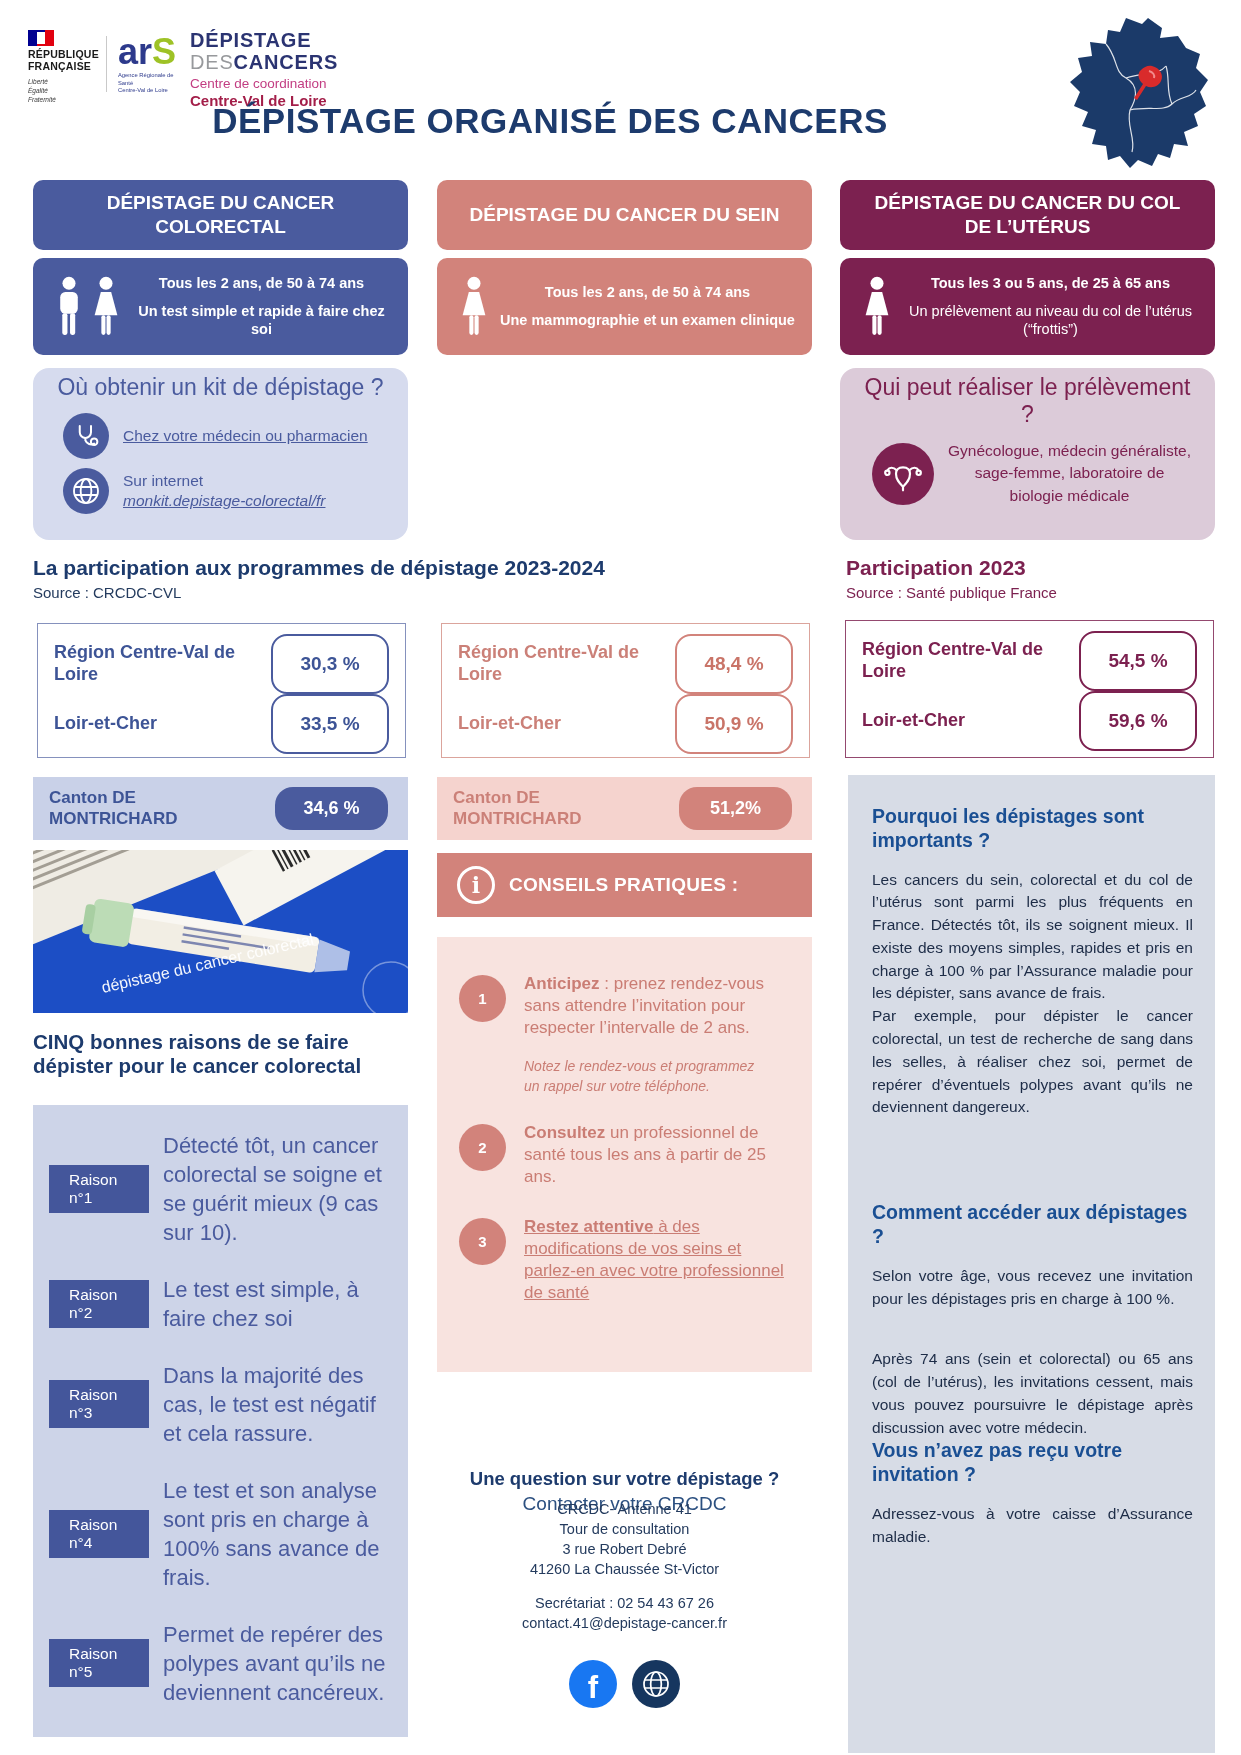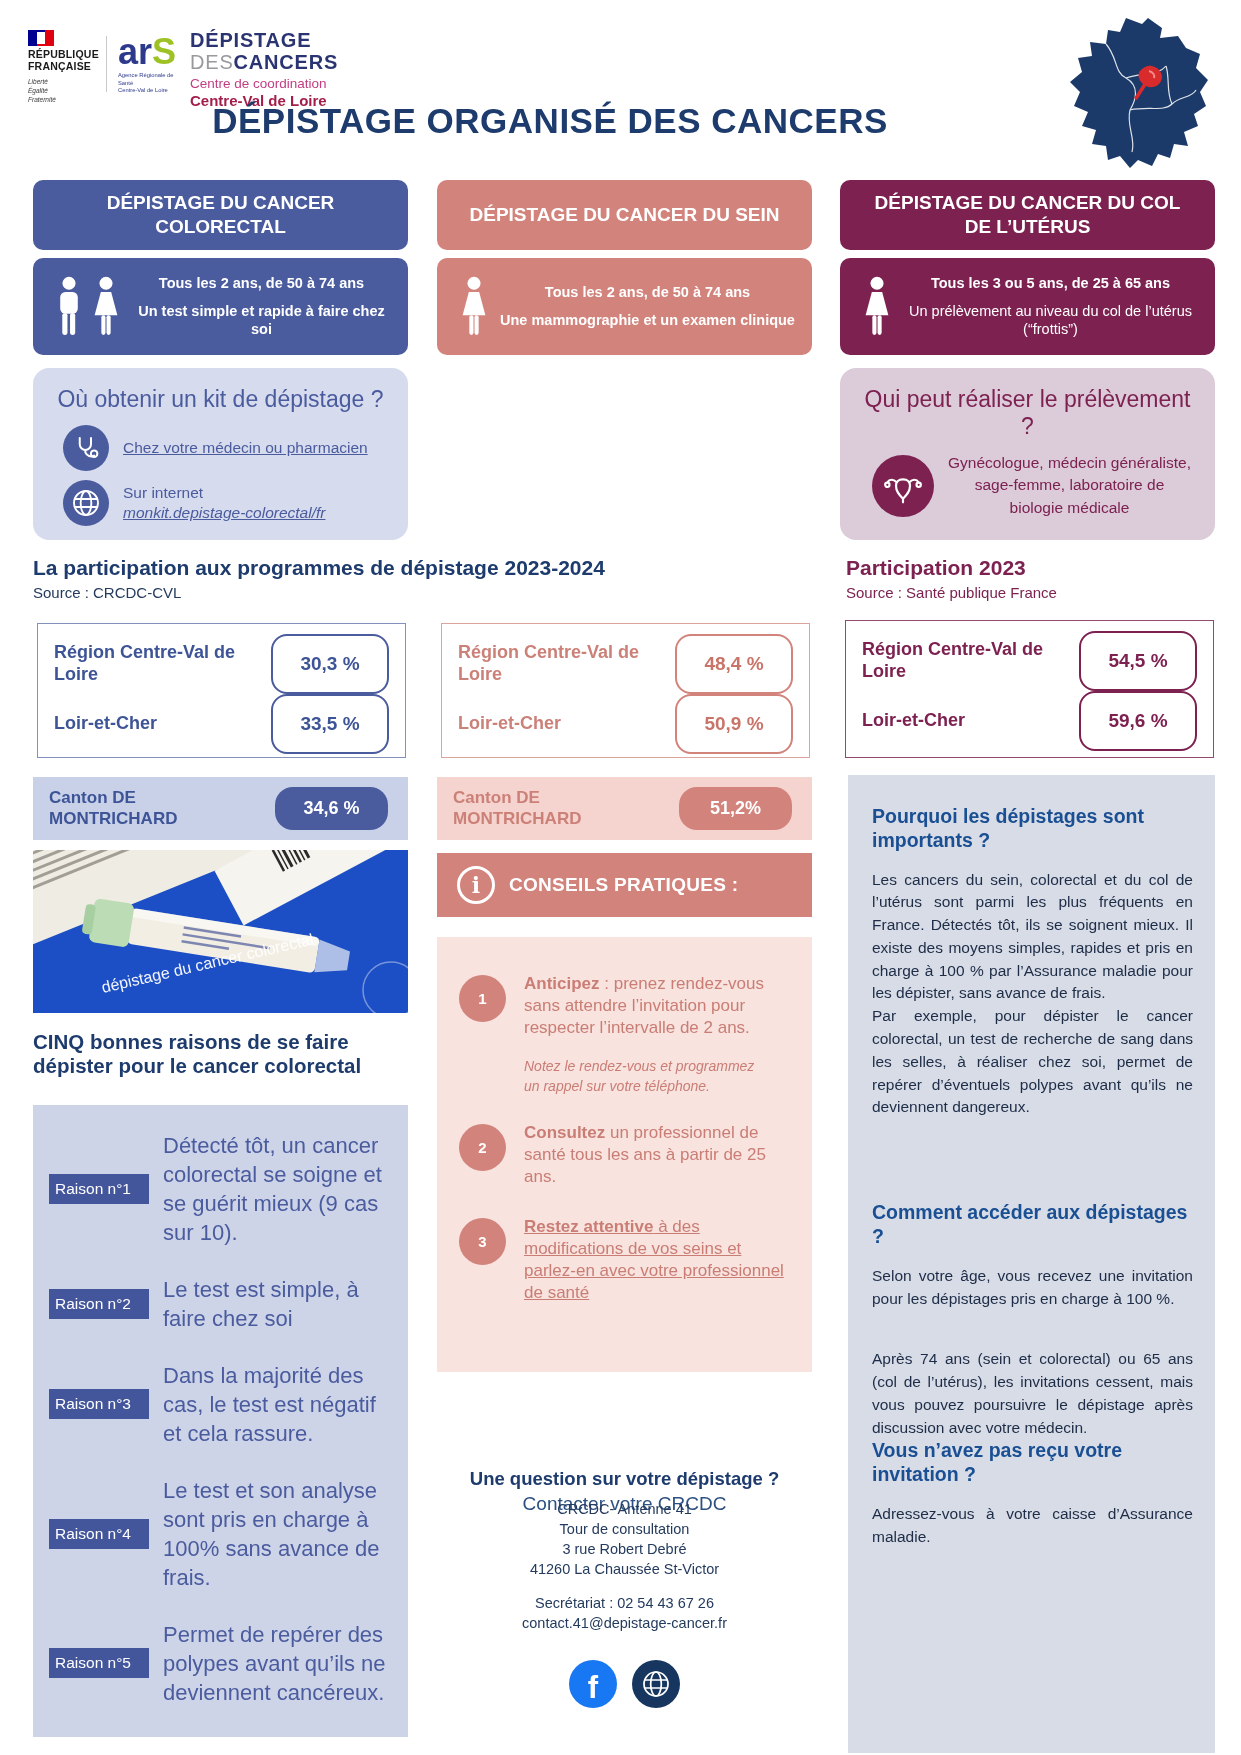--- a/index.html
+++ b/index.html
@@ -36,21 +36,21 @@
   .c-blue { background:#4a5b9e; } .c-salmon { background:#d2837b; } .c-plum { background:#7c2150; }
 
   .info-card { position:absolute; top:258px; width:375px; height:97px; border-radius:10px; color:#fff;
                display:flex; align-items:center; padding:0 14px; gap:8px; }
   .info-figures { flex:none; display:flex; gap:8px; align-items:flex-end; padding-left:8px; }
   .info-text { flex:1; text-align:center; font-size:14.5px; line-height:1.3; }
   .info-freq { font-weight:bold; }
   .info-method { font-weight:bold; margin-top:9px; }
   .info-method.normal { font-weight:normal; }
 
-  .light-card { position:absolute; top:368px; width:375px; height:172px; border-radius:16px; padding:12px 16px; }
+  .light-card { position:absolute; top:368px; width:375px; height:172px; border-radius:16px; padding:0 16px; }
   .lc-blue { background:#d6dbee; } .lc-pink { background:#f8e3df; } .lc-mauve { background:#dccbd9; }
   .light-card h3 { font-size:23px; font-weight:400; text-align:center; margin:6px 0 12px; }
   .h-blue { color:#4a5b9e; } .h-salmon { color:#cc7e75; } .h-plum { color:#7c2150; }
   .link-row { display:flex; align-items:center; gap:14px; margin:7px 0 9px 14px; }
   .icon-circle { border-radius:50%; flex:none; display:flex; align-items:center; justify-content:center; }
   .ic-46 { width:46px; height:46px; } .ic-62 { width:62px; height:62px; }
   .link-text { font-size:15.5px; line-height:1.28; }
   .t-blue { color:#4a5b9e; } .t-salmon { color:#cc7e75; } .t-plum { color:#7c2150; }
   .u { text-decoration:underline; }
   .it { font-style:italic; }
@@ -86,21 +86,21 @@
                 display:flex; align-items:center; justify-content:center; }
   .ps-blue { background:#4a5b9e; } .ps-salmon { background:#d2837b; }
 
   
   .photo { position:absolute; left:33px; top:850px; width:375px; height:163px; }
   .cinq-title { position:absolute; left:33px; top:1030px; width:382px; font-size:20.5px; font-weight:bold;
                 color:#1d3b6d; line-height:1.18; }
   .raisons-box { position:absolute; left:33px; top:1105px; width:375px; height:632px; background:#cdd4e8;
                  padding:26px 16px 30px; display:flex; flex-direction:column; justify-content:space-between; }
   .raison { display:flex; align-items:center; gap:14px; }
-  .raison-badge { background:#44569b; color:#fff; font-size:15.5px; padding:6px 6px; flex:none; width:100px; }
+  .raison-badge { background:#44569b; color:#fff; font-size:15.5px; padding:6px 20px; flex:none; width:100px; }
   .raison-text { color:#4a5b9e; font-size:22px; line-height:1.32; flex:1; }
 
   
   .conseils-head { position:absolute; left:437px; top:853px; width:375px; height:64px; background:#d2837b;
                    display:flex; align-items:center; gap:14px; padding-left:20px; color:#fff; }
   .info-circle { width:38px; height:38px; border:3px solid #fff; border-radius:50%; flex:none;
                  display:flex; align-items:center; justify-content:center; font-size:22px; font-weight:bold;
                  font-family:"DejaVu Serif", serif; }
   .conseils-title { font-size:19px; font-weight:bold; letter-spacing:.3px; }
   .conseils-box { position:absolute; left:437px; top:937px; width:375px; height:435px; background:#f8e3df;

